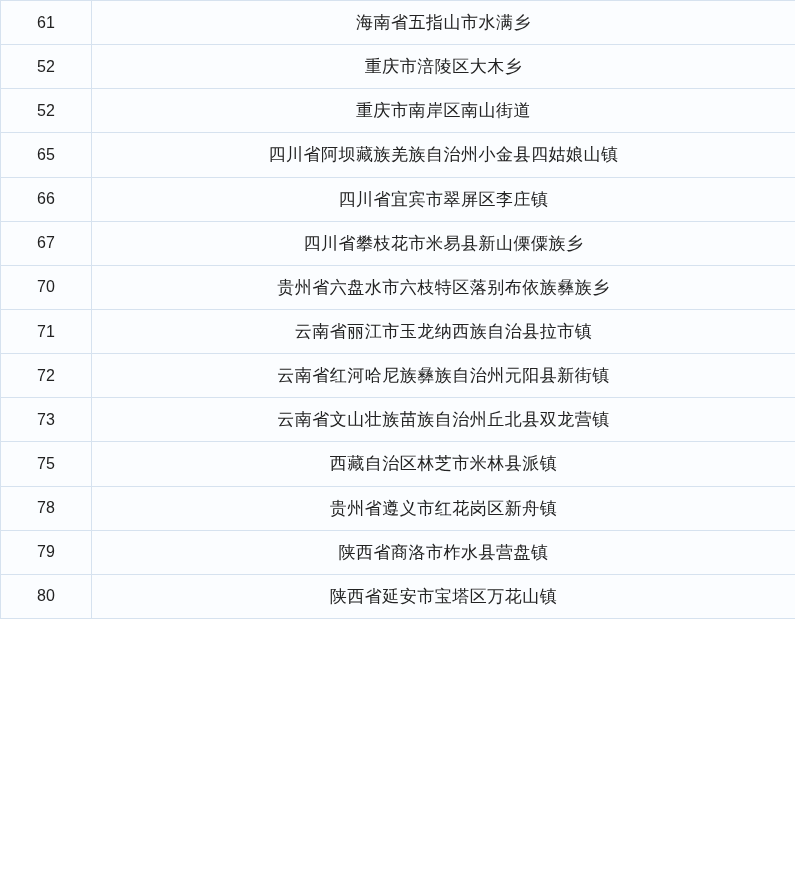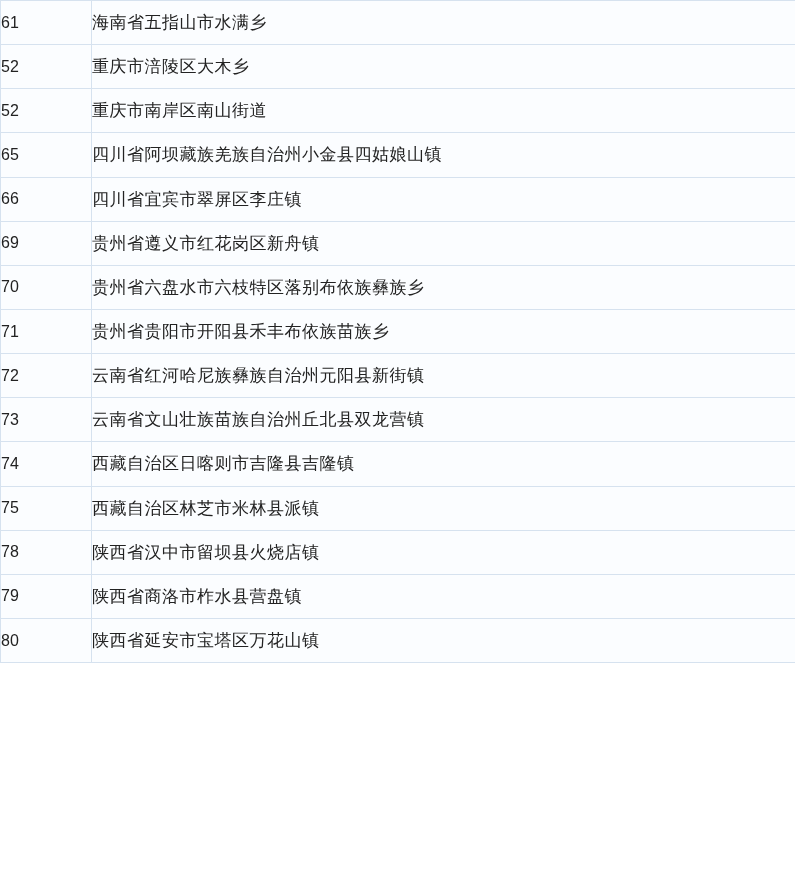--- a/index.html
+++ b/index.html
@@ -20,21 +20,21 @@
     width: 795px;
     table-layout: fixed;
   }
   table.data-table tr {
     height: 44.15px;
   }
   table.data-table td {
     border: 1px solid #d6e2ef;
     color: #222222;
     font-size: 16px;
-    text-align: left;
+    text-align: center;
     vertical-align: middle;
     padding: 0;
     background: #fbfdff;
   }
   table.data-table td.col-index {
     width: 90px;
     font-size: 16px;
     color: #222222;
   }
   table.data-table td.col-name {
@@ -67,50 +67,46 @@
       </tr>
       <tr>
         <td class="col-index">65</td>
         <td class="col-name">四川省阿坝藏族羌族自治州小金县四姑娘山镇</td>
       </tr>
       <tr>
         <td class="col-index">66</td>
         <td class="col-name">四川省宜宾市翠屏区李庄镇</td>
       </tr>
       <tr>
-        <td class="col-index">69</td>
-        <td class="col-name">贵州省遵义市红花岗区新舟镇</td>
+        <td class="col-index">67</td>
+        <td class="col-name">四川省攀枝花市米易县新山傈僳族乡</td>
       </tr>
       <tr>
         <td class="col-index">70</td>
         <td class="col-name">贵州省六盘水市六枝特区落别布依族彝族乡</td>
       </tr>
       <tr>
         <td class="col-index">71</td>
-        <td class="col-name">贵州省贵阳市开阳县禾丰布依族苗族乡</td>
+        <td class="col-name">云南省丽江市玉龙纳西族自治县拉市镇</td>
       </tr>
       <tr>
         <td class="col-index">72</td>
         <td class="col-name">云南省红河哈尼族彝族自治州元阳县新街镇</td>
       </tr>
       <tr>
         <td class="col-index">73</td>
         <td class="col-name">云南省文山壮族苗族自治州丘北县双龙营镇</td>
       </tr>
       <tr>
-        <td class="col-index">74</td>
-        <td class="col-name">西藏自治区日喀则市吉隆县吉隆镇</td>
-      </tr>
-      <tr>
         <td class="col-index">75</td>
         <td class="col-name">西藏自治区林芝市米林县派镇</td>
       </tr>
       <tr>
         <td class="col-index">78</td>
-        <td class="col-name">陕西省汉中市留坝县火烧店镇</td>
+        <td class="col-name">贵州省遵义市红花岗区新舟镇</td>
       </tr>
       <tr>
         <td class="col-index">79</td>
         <td class="col-name">陕西省商洛市柞水县营盘镇</td>
       </tr>
       <tr>
         <td class="col-index">80</td>
         <td class="col-name">陕西省延安市宝塔区万花山镇</td>
       </tr>
     </tbody>

